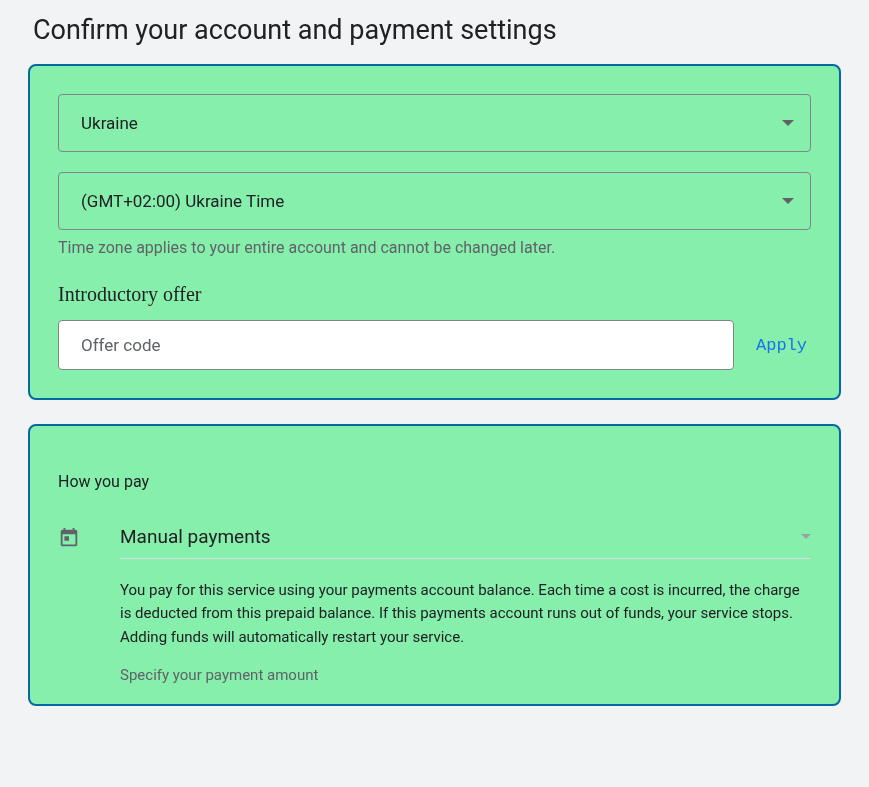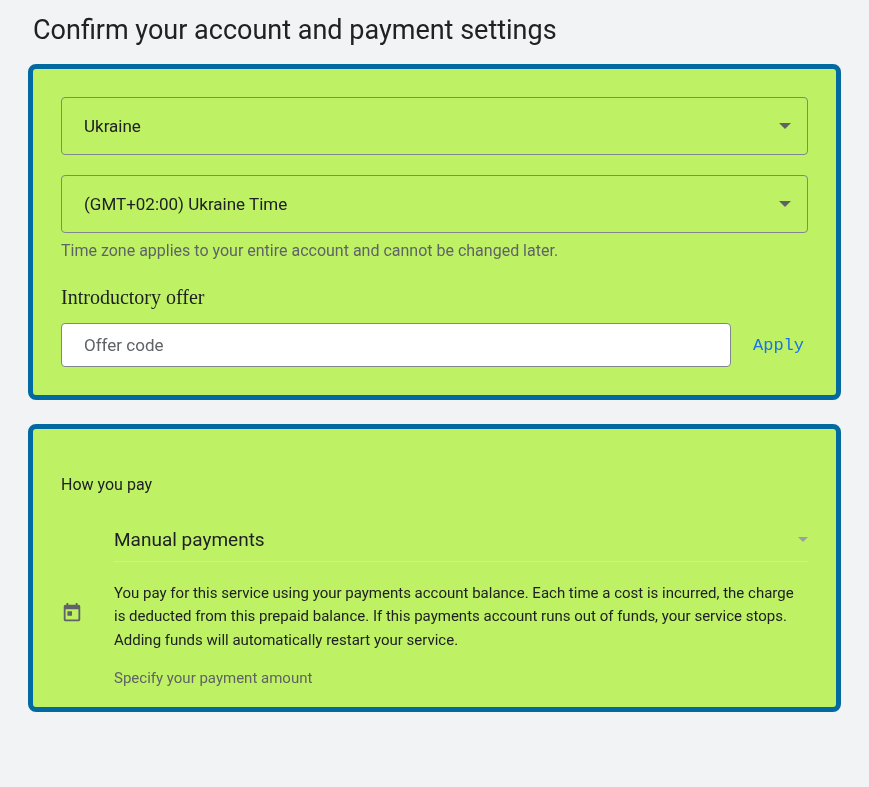--- a/index.html
+++ b/index.html
@@ -13,25 +13,25 @@
       width: 869px;
       padding: 0 0 20px 0;
     }
     .page-title {
       font-size: 27px;
       font-weight: 400;
       color: #202124;
       padding: 14px 28px 18px 33px;
     }
     .card {
-      background: #bef264;
+      background: #86efac;
       border-radius: 8px;
       margin: 0 28px 24px 28px;
       padding: 28px;
-      border: 5px solid #0369a1;
+      border: 2px solid #0369a1;
     }
     .card-second {
       padding-bottom: 10px;
     }
     .select-box {
       border: 1px solid #80868b;
       border-radius: 4px;
       height: 58px;
       display: flex;
       align-items: center;
@@ -67,21 +67,21 @@
     }
     .offer-row {
       display: flex;
       align-items: center;
       gap: 22px;
     }
     .offer-input {
       flex: 1;
       border: 1px solid #80868b;
       border-radius: 4px;
-      height: 44px;
+      height: 50px;
       padding: 0 22px;
       font-size: 17px;
       color: #202124;
       outline: none;
       font-family: inherit;
     }
     .offer-input::placeholder {
       color: #5f6368;
     }
     .apply-btn {
@@ -96,22 +96,22 @@
     }
     .section-heading {
       font-size: 16px;
       font-weight: 400;
       color: #202124;
       margin-bottom: 34px;
       margin-top: 18px;
     }
     .payment-row {
       display: flex;
-      align-items: center;
-      gap: 31px;
+      align-items: flex-start;
+      gap: 40px;
     }
     .payment-content {
       flex: 1;
     }
     .payment-select {
       display: flex;
       align-items: center;
       justify-content: space-between;
       border-bottom: 1px solid #dadce0;
       padding-bottom: 10px;

